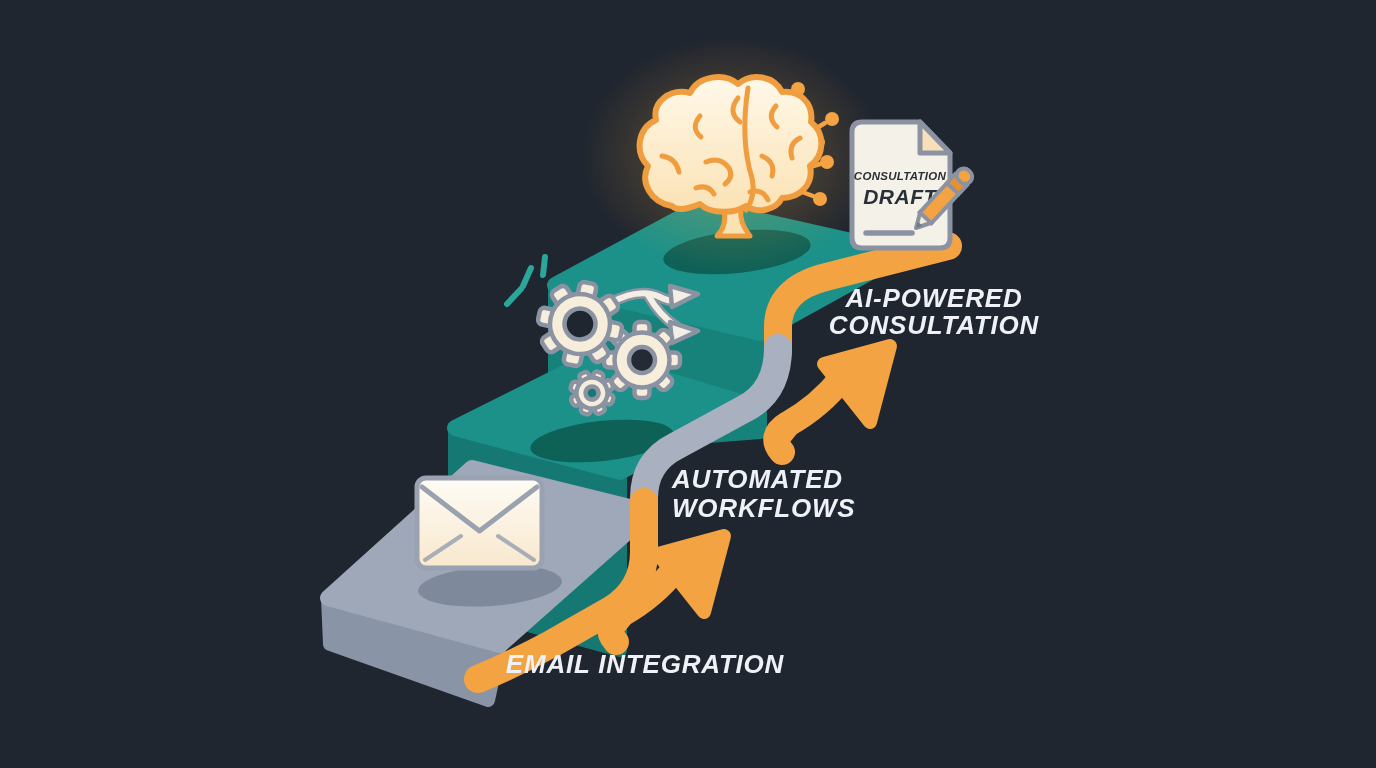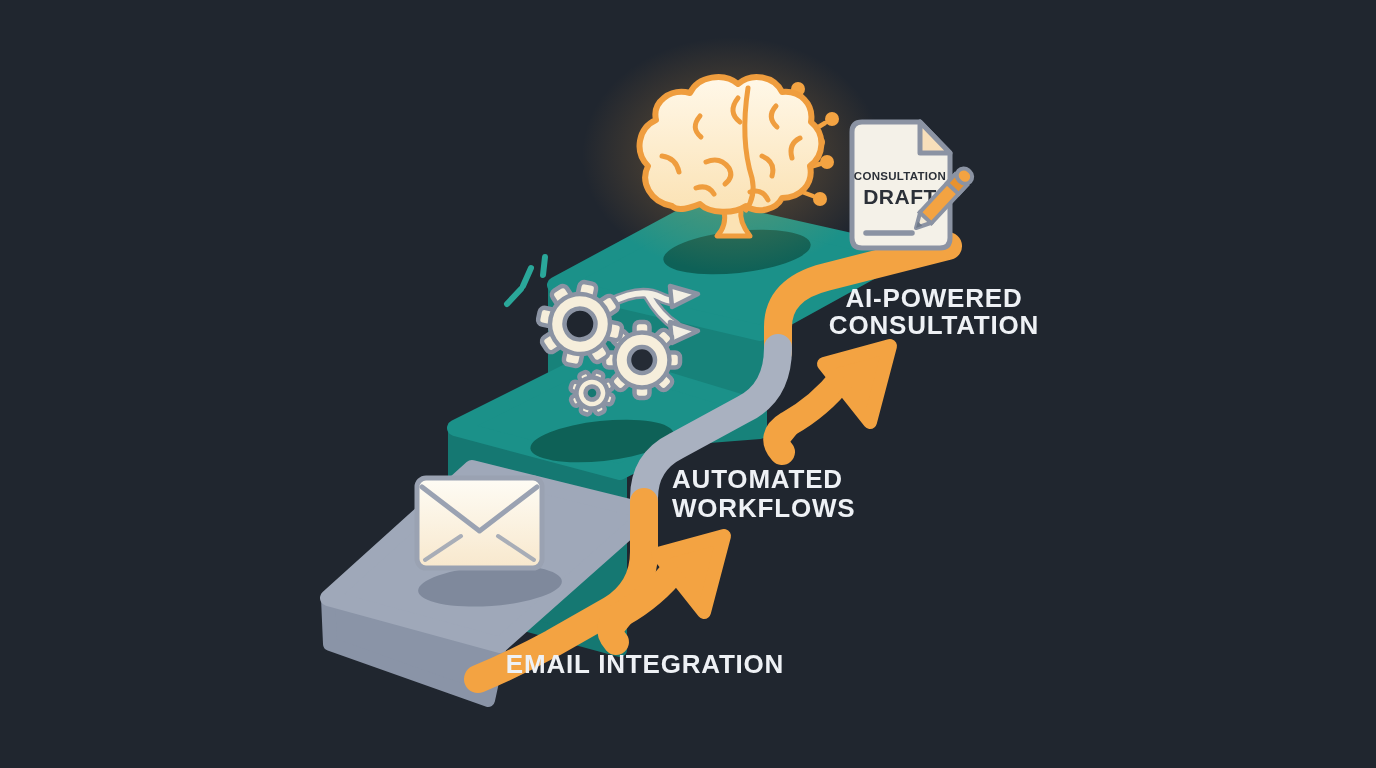--- a/index.html
+++ b/index.html
@@ -1,16 +1,16 @@
 <!DOCTYPE html>
 <html><head>
 <meta charset="utf-8">
 <style>
   html,body{margin:0;padding:0;background:#20262f;}
-  .stage{position:relative;width:1376px;height:768px;overflow:hidden;font-family:"Liberation Sans",sans-serif;}
+  .stage{position:relative;width:1376px;height:768px;overflow:hidden;font-family:"Liberation Sans",sans-serif;font-style:italic;}
   svg{position:absolute;inset:0;display:block;}
   .label{font-family:"Liberation Sans",sans-serif;font-weight:700;font-size:26px;letter-spacing:0.8px;fill:#eef1f5;}
   .doc-label-small{font-family:"Liberation Sans",sans-serif;font-weight:700;font-size:11.5px;letter-spacing:0.3px;fill:#2b3038;}
   .doc-label-big{font-family:"Liberation Sans",sans-serif;font-weight:700;font-size:21px;letter-spacing:0.5px;fill:#2b3038;}
   .tooth,.gearbody{fill:#f6eedb;stroke:#8b93a3;stroke-width:4.5;}
   .gearhole{stroke:#8b93a3;stroke-width:4.5;}
   .slab{stroke-linejoin:round;}
   .ribbon{fill:none;stroke-linecap:round;stroke-linejoin:round;}
   .circuit{fill:none;stroke:#f3a342;stroke-width:4.5;stroke-linecap:round;stroke-linejoin:round;}
   .squiggle{fill:none;stroke:#ef9d3e;stroke-width:5;stroke-linecap:round;}

